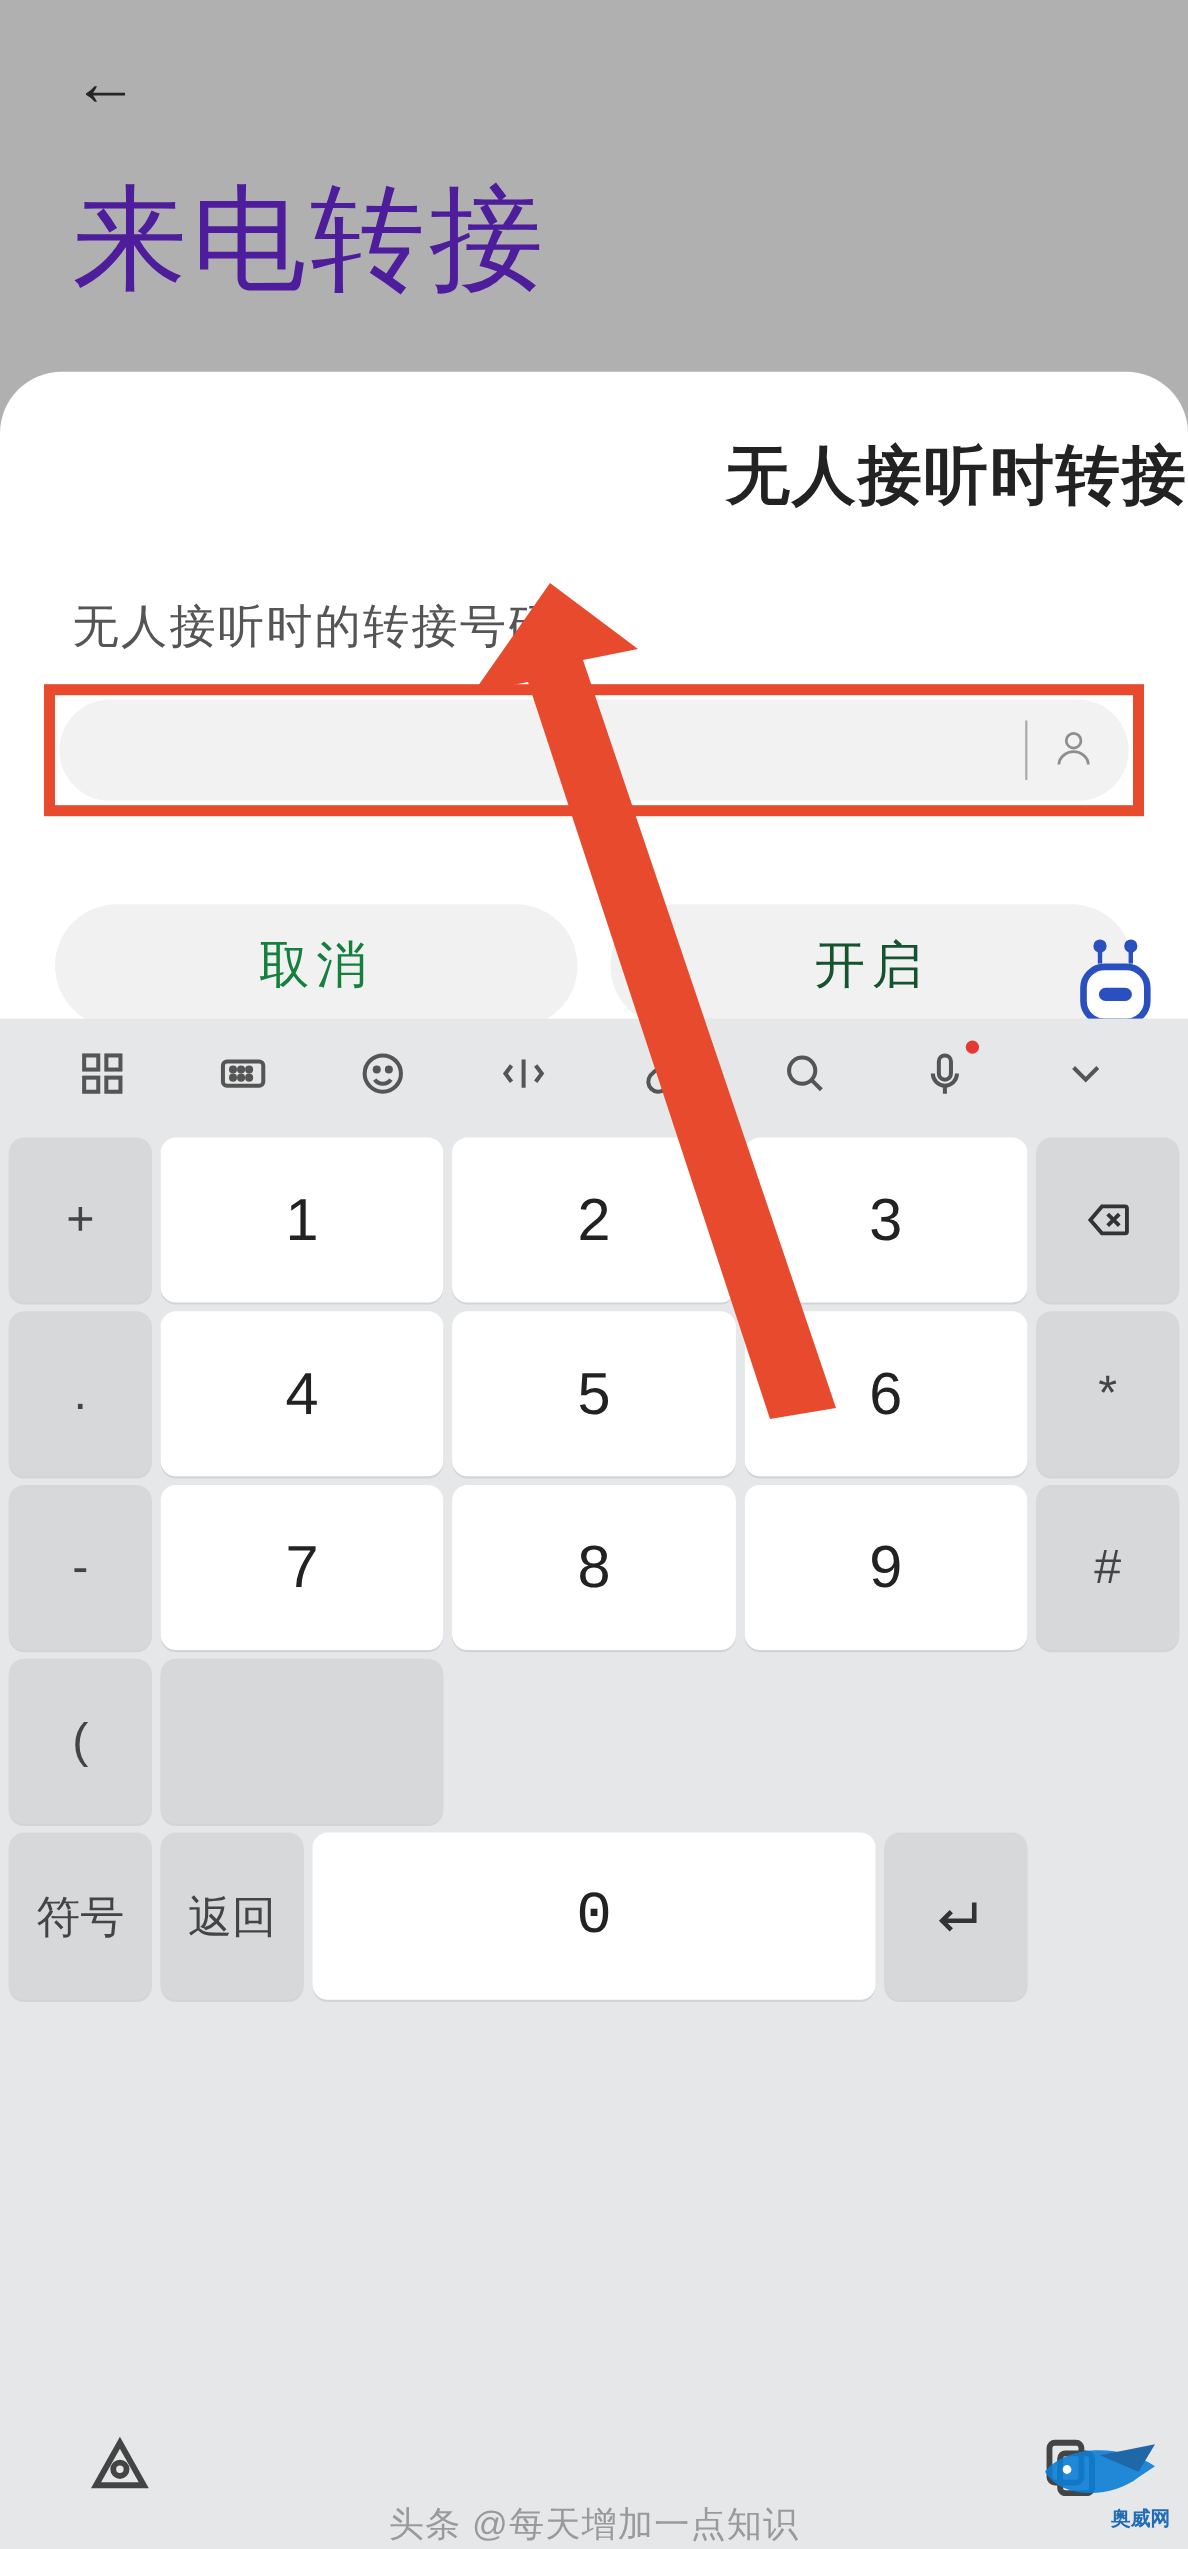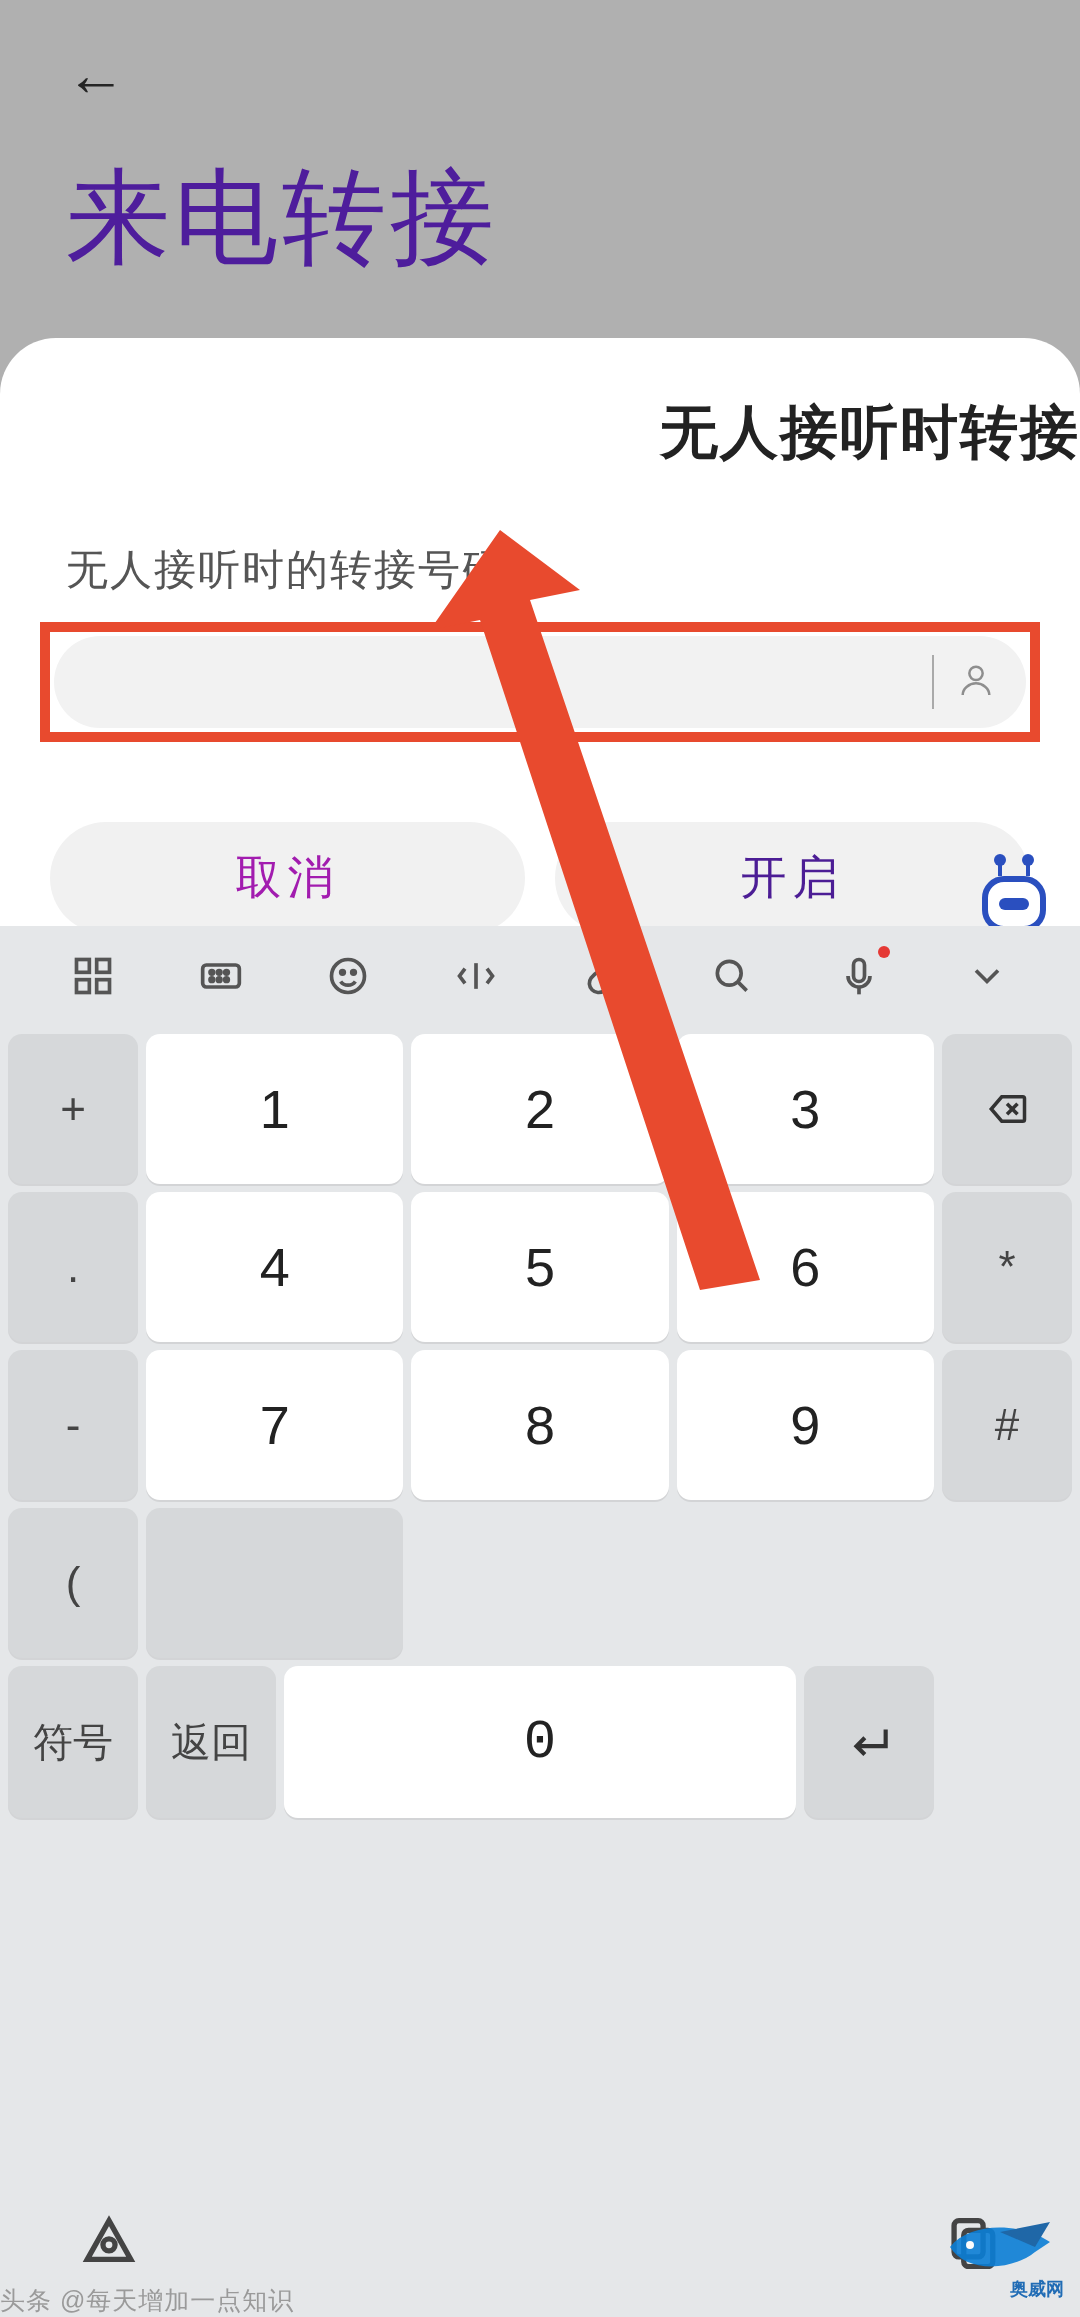--- a/index.html
+++ b/index.html
@@ -18,22 +18,22 @@
   .modal-sub { font-size: 42px; color: #555; margin: 70px 66px 0; letter-spacing: 2px; }
 
   .input-wrap { margin: 24px 40px 0; border: 10px solid #e84a2e; padding: 4px; position: relative; }
   .input-pill { background: #f2f2f2; border-radius: 46px; height: 92px; display: flex; align-items: center; padding: 0 30px; }
   .input-field { flex: 1; border: none; background: transparent; font-size: 40px; color: #222; outline: none; height: 100%; }
   .input-caret { width: 2px; height: 54px; background: #aaa; margin-right: 22px; }
   .contact-icon svg { width: 40px; height: 40px; stroke: #8e8e8e; stroke-width: 1.5; fill: none; }
 
   .btn-row { display: flex; gap: 30px; margin: 80px 50px 0; }
   .btn { flex: 1; height: 112px; border-radius: 56px; background: #f1f1f1; display: flex; align-items: center; justify-content: center; font-size: 46px; letter-spacing: 6px; }
-  .btn-cancel { color: #a21caf; text-align: center; }
-  .btn-confirm { color: #4c1d95; font-family: Liberation Mono, monospace; }
+  .btn-cancel { color: #15803d; text-align: center; }
+  .btn-confirm { color: #14532d; font-family: Liberation Mono, monospace; }
 
   .floating-robot { position: absolute; right: 34px; top: 862px; width: 64px; height: 78px; }
   .floating-robot .antenna { width: 4px; height: 14px; background: #2a4fbf; position: absolute; top: 0; }
   .floating-robot .antenna.l { left: 16px; }
   .floating-robot .antenna.r { right: 16px; }
   .floating-robot .antenna::before { content: ""; position: absolute; top: -8px; left: -4px; width: 12px; height: 12px; border-radius: 50%; background: #2a4fbf; }
   .floating-robot .head { position: absolute; top: 14px; left: 0; right: 0; height: 56px; border: 6px solid #2a4fbf; border-radius: 22px; background: #fff; display: flex; align-items: center; justify-content: center; }
   .floating-robot .eye { width: 30px; height: 12px; background: #2a4fbf; border-radius: 6px; }
 
   .keyboard { position: absolute; left: 0; right: 0; bottom: 0; top: 926px; background: #e5e7e9; }
@@ -56,21 +56,21 @@
   .enter svg { width: 50px; height: 50px; stroke: #333; stroke-width: 2; fill: none; }
 
   .nav-bar { position: absolute; left: 0; right: 0; bottom: 0; height: 150px; background: #e5e7e9; display: flex; align-items: center; justify-content: space-between; padding: 0 80px; }
   .nav-icon svg { width: 58px; height: 58px; stroke: #444; stroke-width: 2.2; fill: none; }
 
   .arrow-annot { position: absolute; left: 430px; top: 530px; width: 360px; height: 760px; pointer-events: none; }
 
   .watermark { position: absolute; right: 10px; bottom: 10px; width: 180px; height: 90px; opacity: 0.9; }
   .watermark .fish { position: absolute; right: 10px; top: 0; }
   .watermark .txt { position: absolute; right: 6px; bottom: 6px; font-size: 18px; color: #0b5fb0; font-weight: 600; }
-  .footer-credit { position: absolute; bottom: 0; left: 0; right: 0; text-align: left; font-size: 25px; color: #9a9a9a; letter-spacing: 1px; }
+  .footer-credit { position: absolute; bottom: 0; left: 0; right: 0; text-align: center; font-size: 32px; color: #9a9a9a; letter-spacing: 1px; }
 </style>
 </head>
 <body>
 
 <div class="bg-layer">
   <div class="bg-header">
     <span class="bg-back">←</span>
   </div>
   <div class="bg-title">来电转接</div>
   <div class="bg-item">

